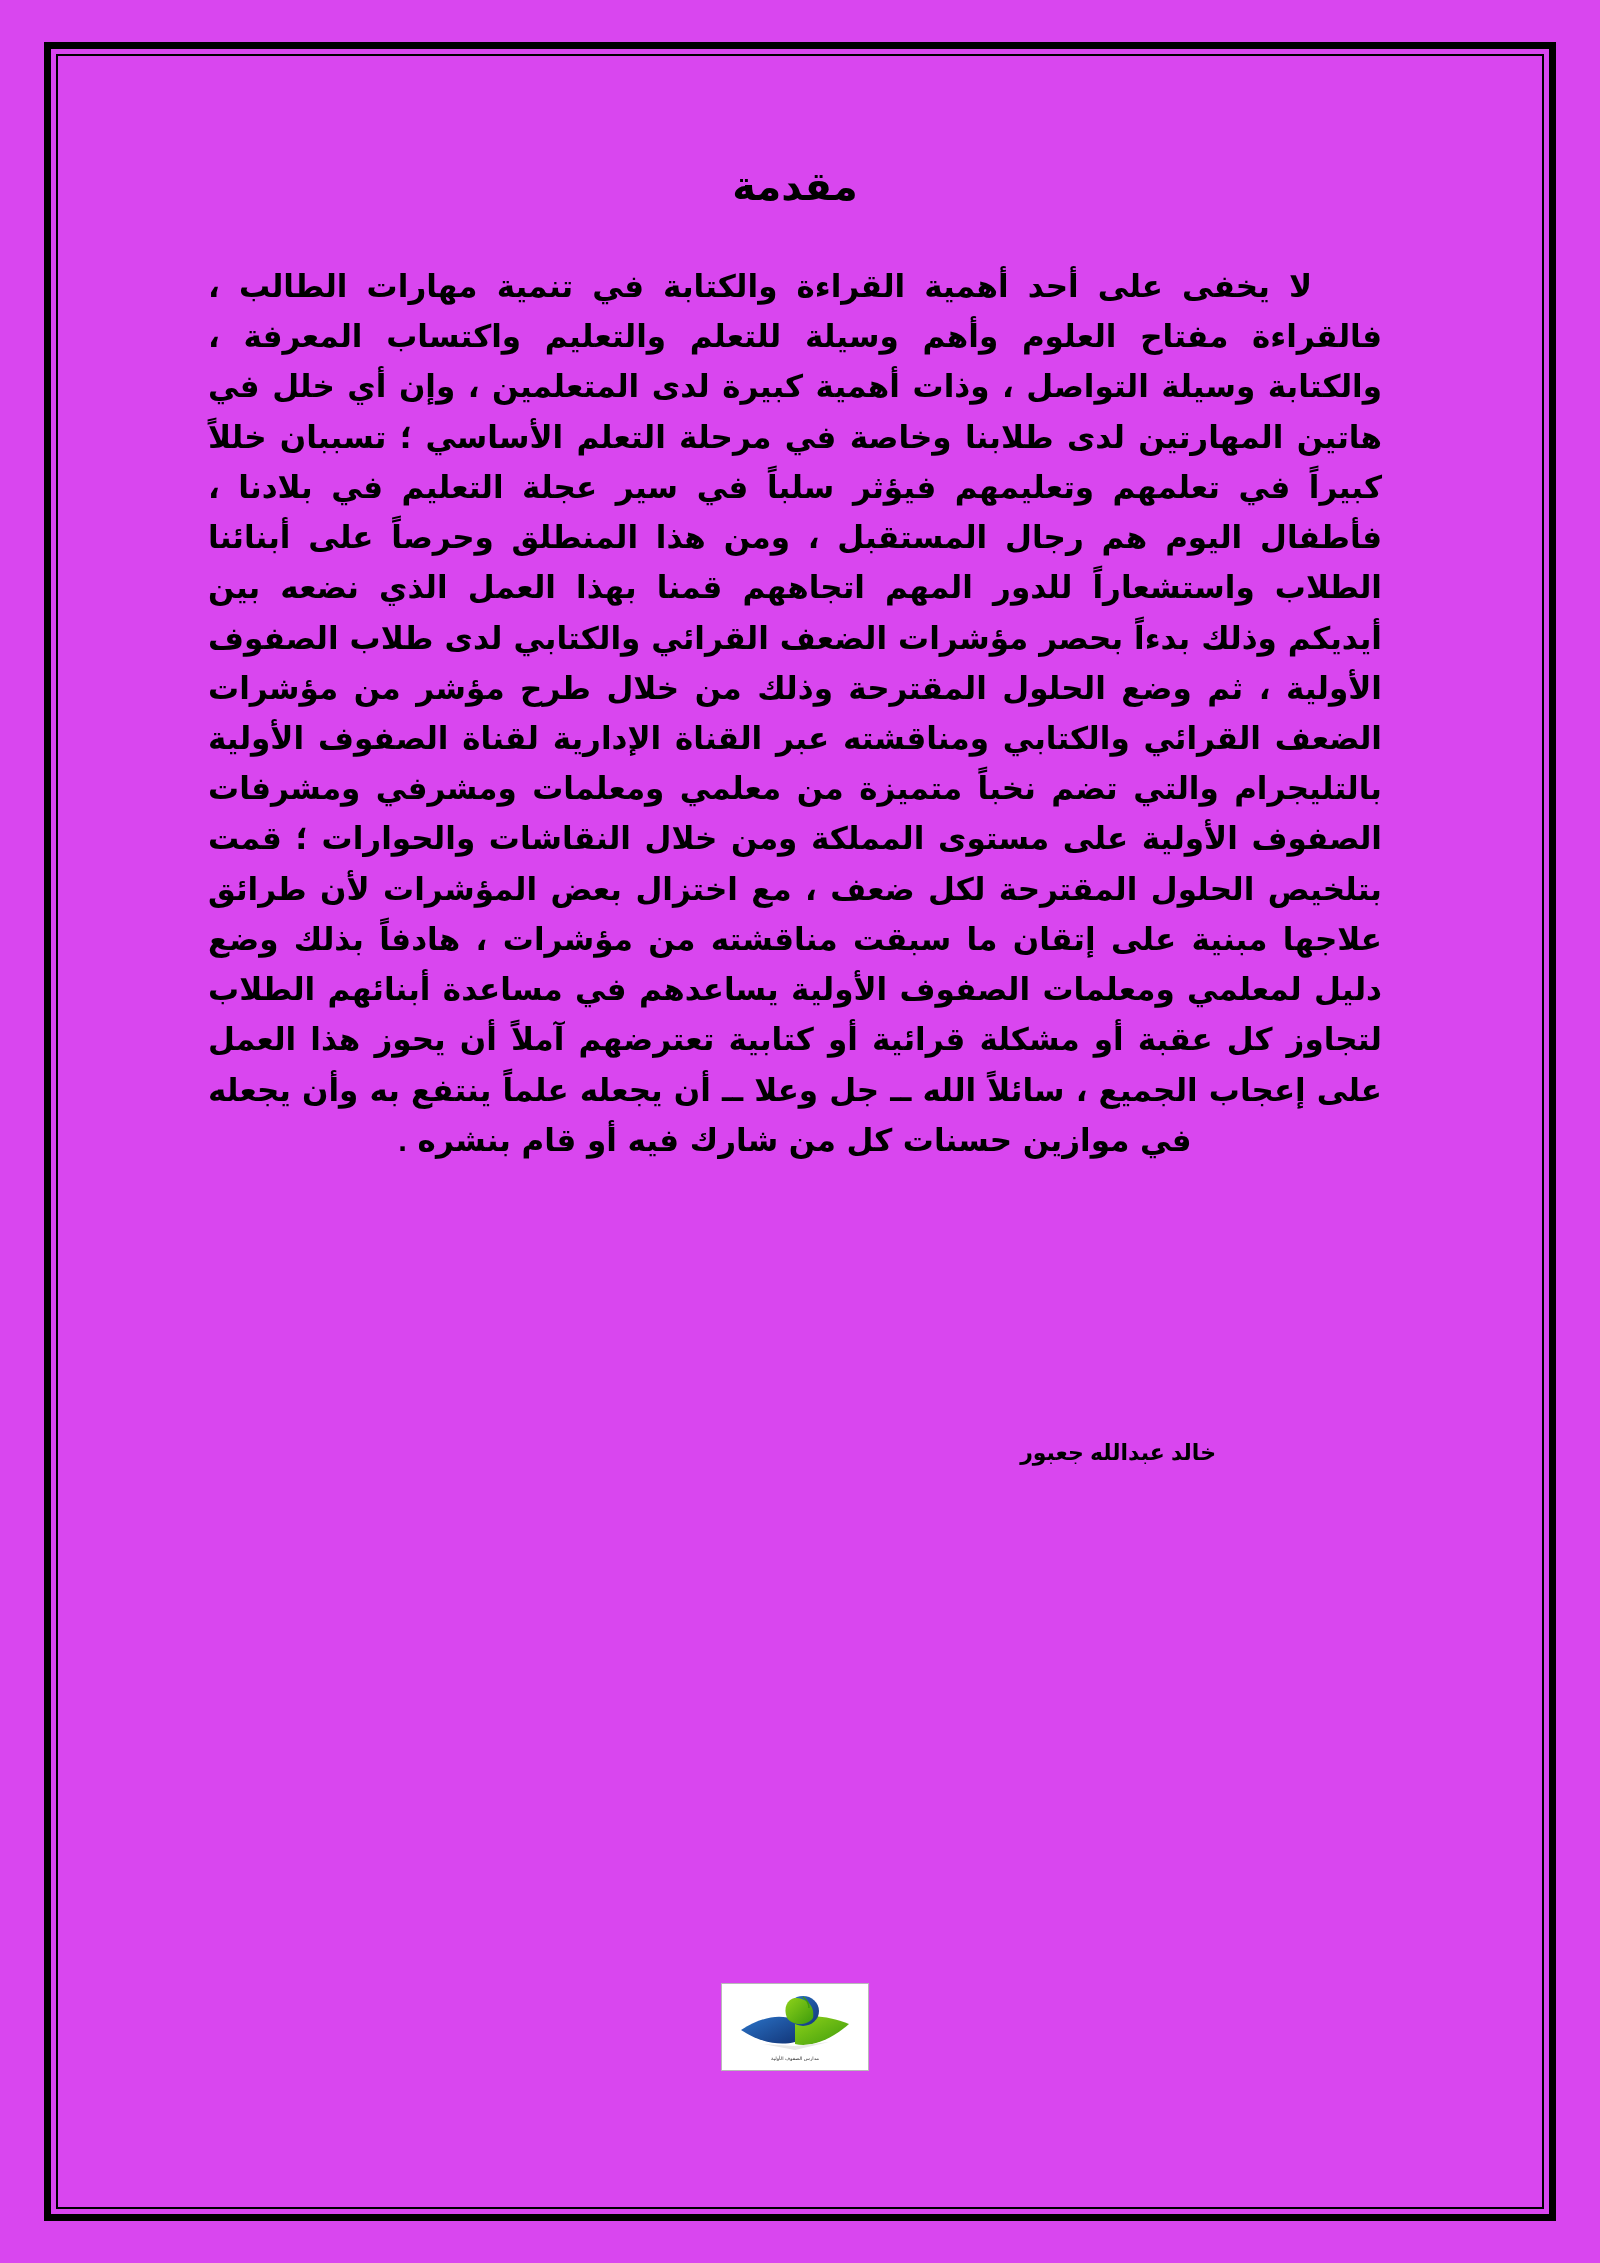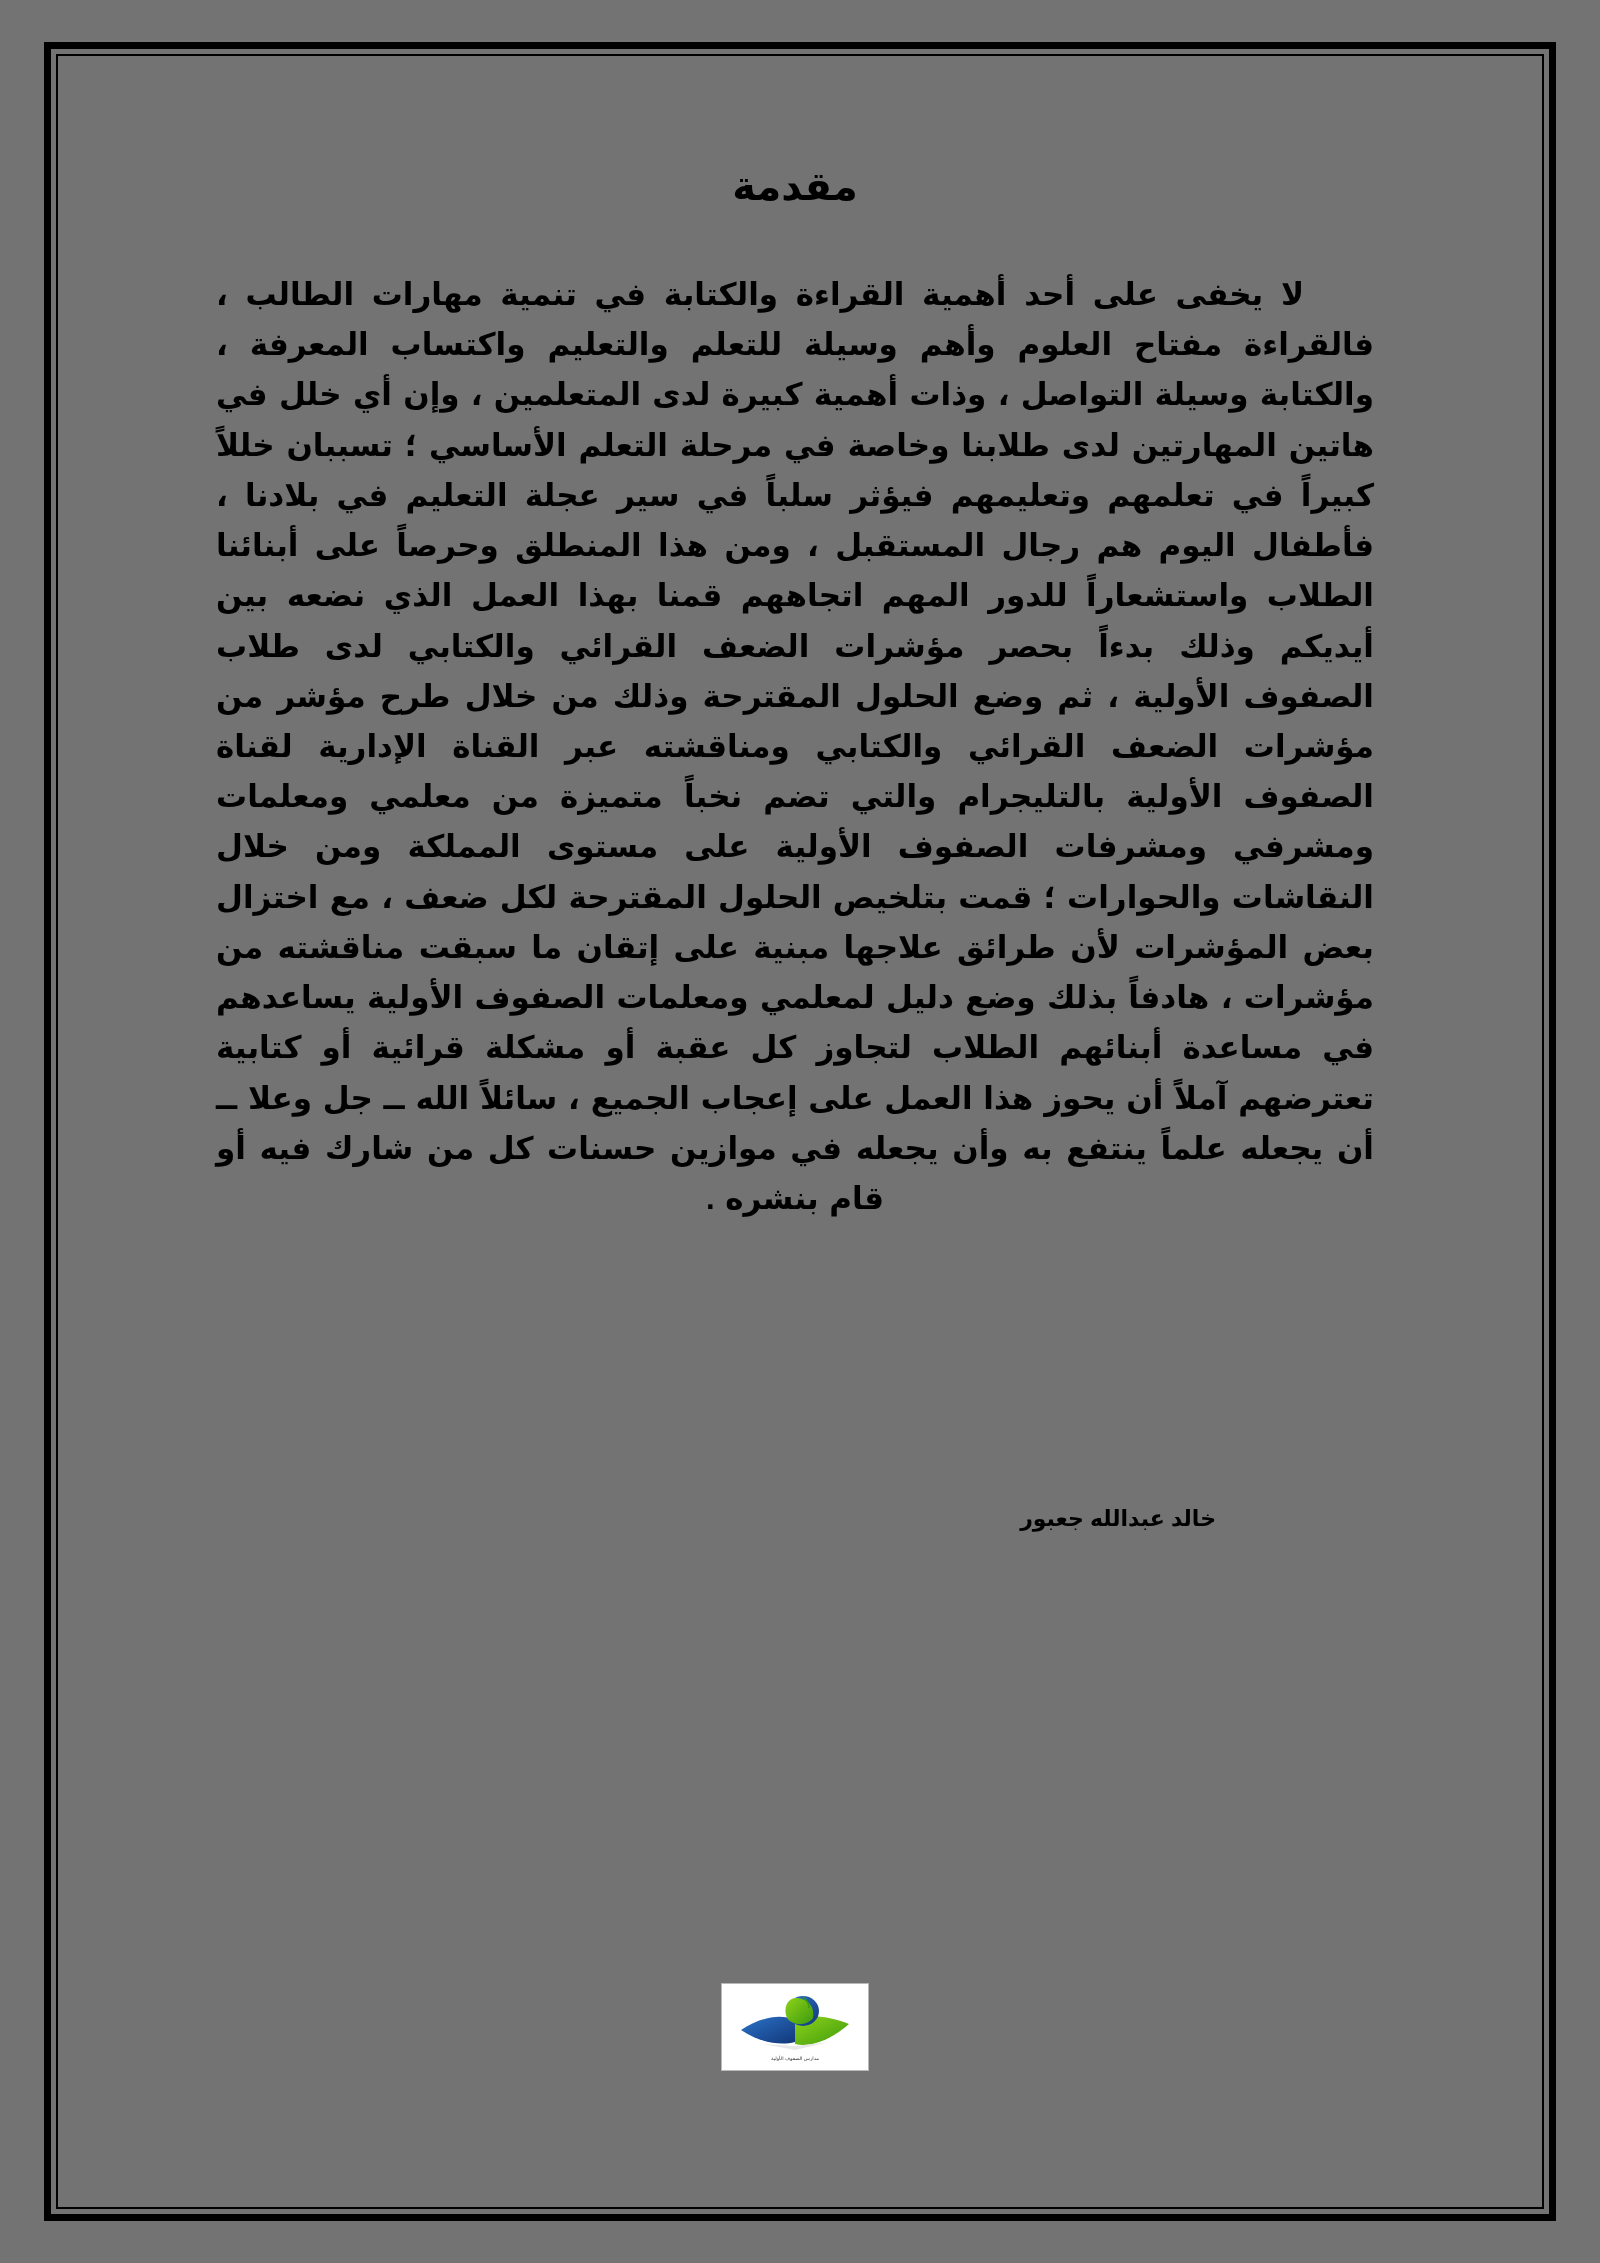--- a/index.html
+++ b/index.html
@@ -5,21 +5,21 @@
   html, body {
     margin: 0;
     padding: 0;
     background: #ffffff;
   }
 
   .page {
     position: relative;
     width: 1600px;
     height: 2263px;
-    background: #737373;
+    background: #d946ef;
     box-sizing: border-box;
     overflow: hidden;
     font-family: "Liberation Serif", "DejaVu Serif", serif;
   }
 
   
   .border-outer {
     position: absolute;
     top: 42px;
     left: 44px;
@@ -63,21 +63,21 @@
   }
 
   .body-paragraph {
     font-size: 31px;
     font-weight: bold;
     color: #000000;
     line-height: 1.62;
     text-align: justify;
     text-align-last: center;
     text-indent: 70px;
-    margin: 12px;
+    margin: 4px;
     font-family: "Liberation Sans", "DejaVu Sans", sans-serif;
     word-spacing: 2px;
   }
 
   .signature-block {
     margin-top: 270px;
     padding-right: 170px;
     display: flex;
     flex-direction: column;
     gap: 25px;

